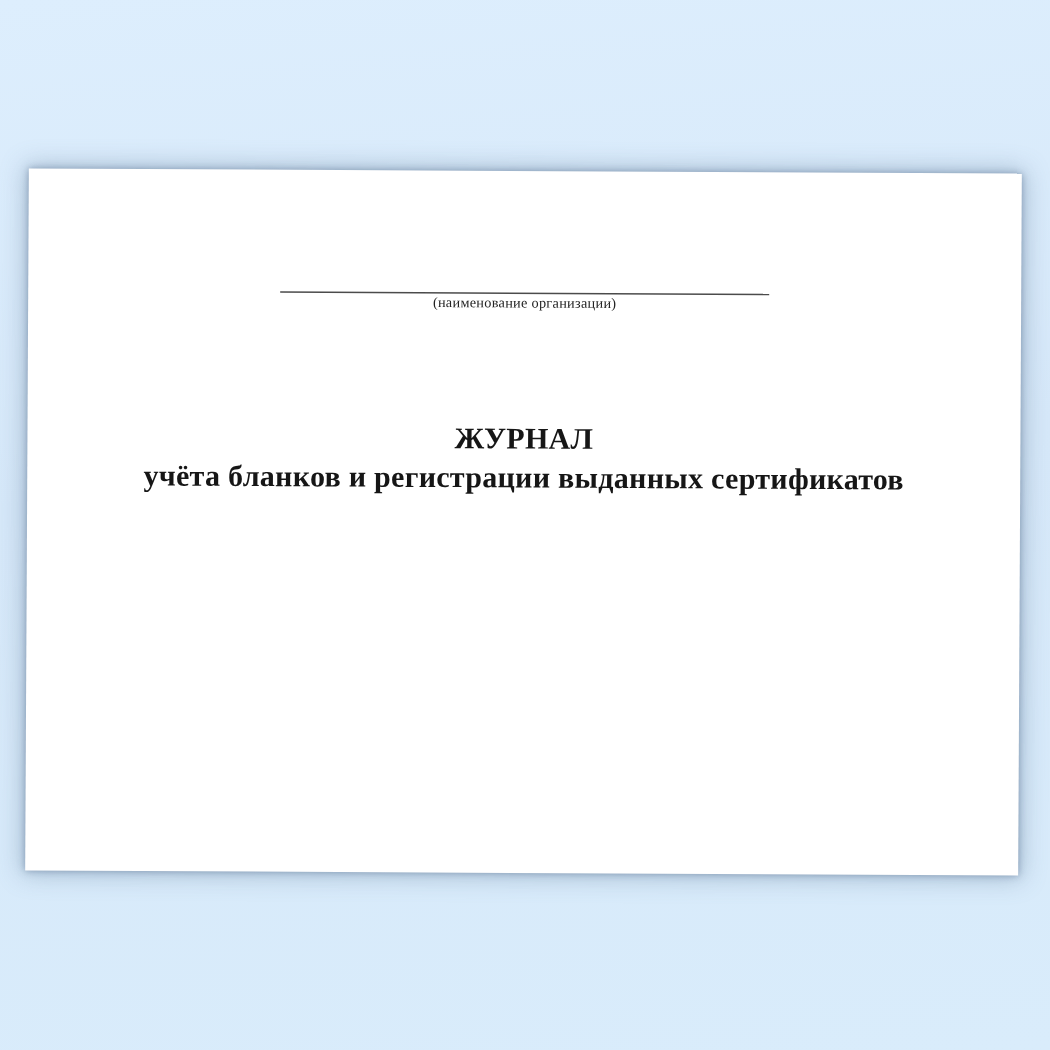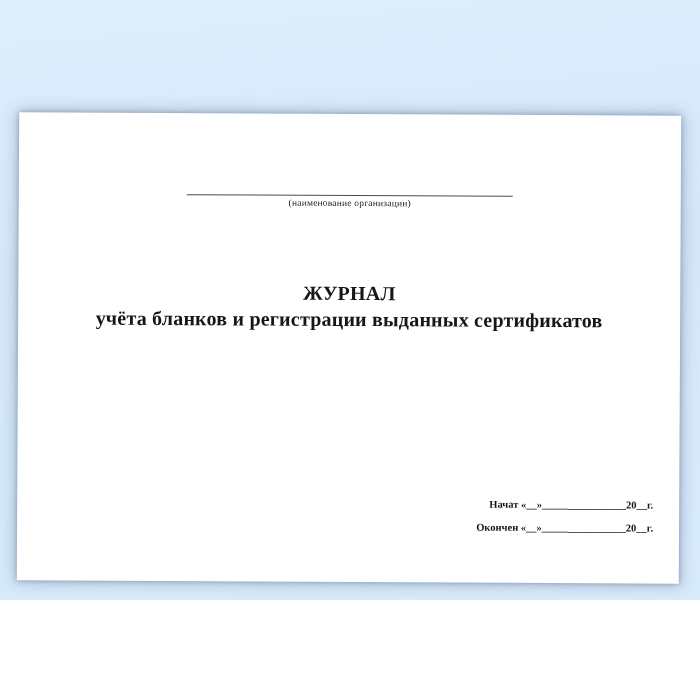--- a/index.html
+++ b/index.html
@@ -2,21 +2,21 @@
 <html><head>
 <meta charset="utf-8">
 <style>
   html, body {
     margin: 0;
     padding: 0;
   }
   .stage {
     position: relative;
     width: 700px;
-    height: 600px;
+    height: 700px;
     overflow: hidden;
     background: linear-gradient(175deg, #ddeefd 0%, #d6e8f9 45%, #d9ecfb 100%);
     font-family: "Liberation Serif", "DejaVu Serif", serif;
   }
   .page {
     position: absolute;
     left: 18px;
     top: 114px;
     width: 662px;
     height: 468px;
@@ -77,19 +77,15 @@
     <div class="org-block">
       <div class="org-line"></div>
       <div class="org-caption">(наименование организации)</div>
     </div>
 
     <div class="title-block">
       <div>ЖУРНАЛ</div>
       <div>учёта бланков и регистрации выданных сертификатов</div>
     </div>
 
-    <div class="dates-block">
-      <div>Начат «__»________________20__г.</div>
-      <div>Окончен «__»________________20__г.</div>
-    </div>
 
   </div>
 </div>
 
 </body></html>

